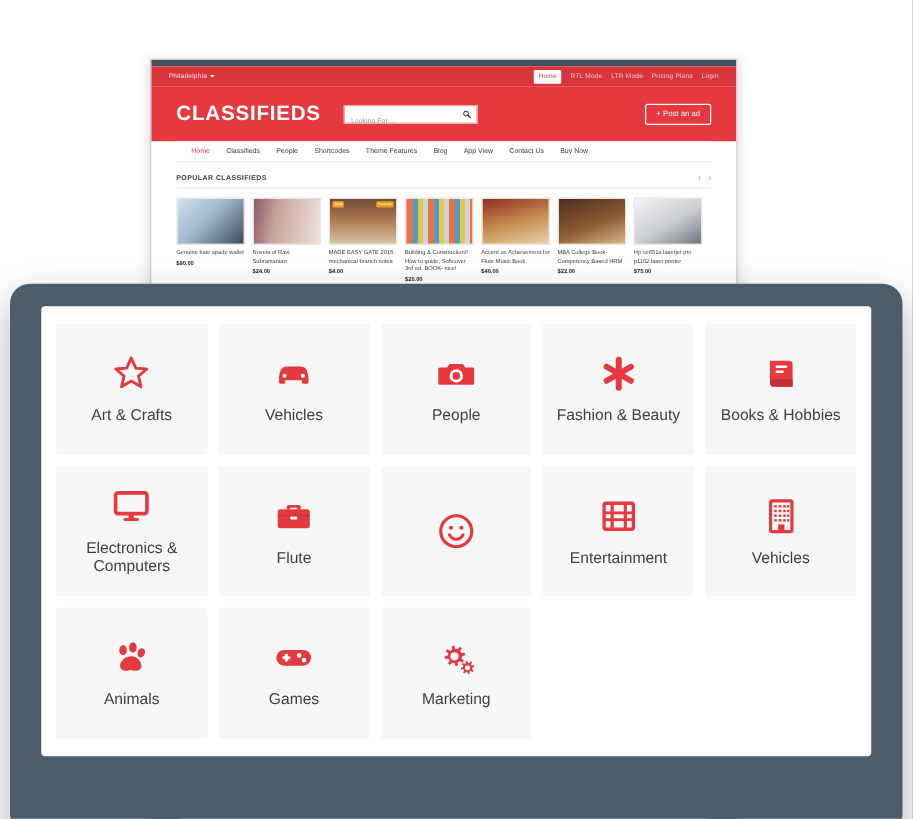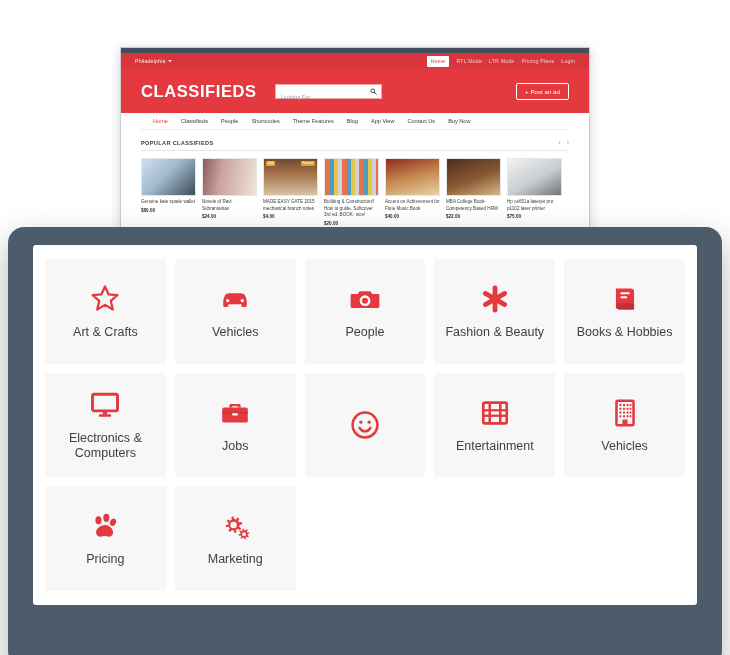--- a/index.html
+++ b/index.html
@@ -415,21 +415,21 @@
 
       <div class="cat-card">
         <div class="ico">
           <svg width="32" height="32" viewBox="0 0 24 24">
             <path d="M9 5.2h6c.7 0 1.2.5 1.2 1.2v1.4h-2.1V6.9h-4.2v.9H7.8V6.4c0-.7.5-1.2 1.2-1.2z" fill="#e53940"></path>
             <rect x="2.4" y="7.8" width="19.2" height="11.4" rx="1.4" fill="#e53940"></rect>
             <rect x="9.9" y="11.6" width="4.2" height="2.3" rx=".6" fill="#ffffff"></rect>
             <rect x="2.4" y="11.1" width="19.2" height="1.1" fill="#c9333a"></rect>
           </svg>
         </div>
-        <div class="lbl">Jobs</div>
+        <div class="lbl">Flute</div>
       </div>
 
       <div class="cat-card">
         <div class="ico">
           <svg width="32" height="32" viewBox="0 0 24 24">
             <circle cx="12" cy="12" r="9.3" fill="none" stroke="#e53940" stroke-width="1.9"></circle>
             <circle cx="8.9" cy="9.9" r="1.25" fill="#e53940"></circle>
             <circle cx="15.1" cy="9.9" r="1.25" fill="#e53940"></circle>
             <path d="M7.9 14.1c1 1.8 2.4 2.7 4.1 2.7s3.1-.9 4.1-2.7" fill="none" stroke="#e53940" stroke-width="1.8" stroke-linecap="round"></path>
           </svg>
@@ -482,23 +482,35 @@
         <div class="ico">
           <svg width="32" height="32" viewBox="0 0 24 24">
             <g fill="#e53940">
               <ellipse cx="7.1" cy="7.6" rx="2.3" ry="3"></ellipse>
               <ellipse cx="13" cy="5.9" rx="2.3" ry="3.1"></ellipse>
               <ellipse cx="18" cy="9.2" rx="2.2" ry="2.8" transform="rotate(22 18 9.2)"></ellipse>
               <path d="M12.3 11.2c2.9 0 5.8 3 5.8 5.6 0 2-1.6 3.2-3.5 3.2-1.1 0-1.7-.5-2.9-.5s-1.8.5-2.9.5c-1.9 0-3.5-1.2-3.5-3.2 0-2.6 3-5.6 7-5.6z"></path>
             </g>
           </svg>
         </div>
-        <div class="lbl">Pricing</div>
-      </div>
-
+        <div class="lbl">Animals</div>
+      </div>
+
+      <div class="cat-card">
+        <div class="ico">
+          <svg width="34" height="34" viewBox="0 0 26 26">
+            <rect x="2.4" y="8.4" width="21.2" height="9.6" rx="4.8" fill="#e53940"></rect>
+            <rect x="6" y="12.2" width="5" height="1.9" rx=".9" fill="#ffffff"></rect>
+            <rect x="7.55" y="10.65" width="1.9" height="5" rx=".9" fill="#ffffff"></rect>
+            <circle cx="16.3" cy="11.7" r="1.4" fill="#ffffff"></circle>
+            <circle cx="19.3" cy="14.6" r="1.4" fill="#ffffff"></circle>
+          </svg>
+        </div>
+        <div class="lbl">Games</div>
+      </div>
 
       <div class="cat-card">
         <div class="ico">
           <svg width="34" height="34" viewBox="0 0 26 26">
             <g fill="#e53940">
               <path d="M10.2 6.2l1.6-.5.55 1.9c.5.05 1 .18 1.45.37l1.25-1.55 1.35.95-1.05 1.7c.33.37.6.8.8 1.25l1.95-.3.35 1.6-1.9.55a5.2 5.2 0 0 1-.37 1.45l1.55 1.25-.95 1.35-1.7-1.05c-.37.33-.8.6-1.25.8l.3 1.95-1.6.35-.55-1.9c-.5-.05-1-.18-1.45-.37l-1.25 1.55-1.35-.95 1.05-1.7a5.2 5.2 0 0 1-.8-1.25l-1.95.3-.35-1.6 1.9-.55c.05-.5.18-1 .37-1.45L6.6 9.35l.95-1.35 1.7 1.05c.37-.33.8-.6 1.25-.8z"></path>
               <circle cx="11.9" cy="12.3" r="2.5" fill="#f7f7f7"></circle>
               <path d="M18.6 15.3l1.05-.35.4 1.25c.33.02.66.1.97.22l.8-1.05.9.62-.68 1.12c.22.25.4.53.53.83l1.3-.2.23 1.06-1.26.36c-.02.33-.1.66-.22.97l1.03.8-.62.9-1.12-.68c-.25.22-.53.4-.83.53l.2 1.3-1.06.23-.36-1.26a3.4 3.4 0 0 1-.97-.22l-.8 1.03-.9-.62.68-1.12a3.4 3.4 0 0 1-.53-.83l-1.3.2-.23-1.06 1.26-.36c.02-.33.1-.66.22-.97l-1.03-.8.62-.9 1.12.68c.25-.22.53-.4.83-.53z"></path>
               <circle cx="19.9" cy="19.3" r="1.55" fill="#f7f7f7"></circle>
             </g>

